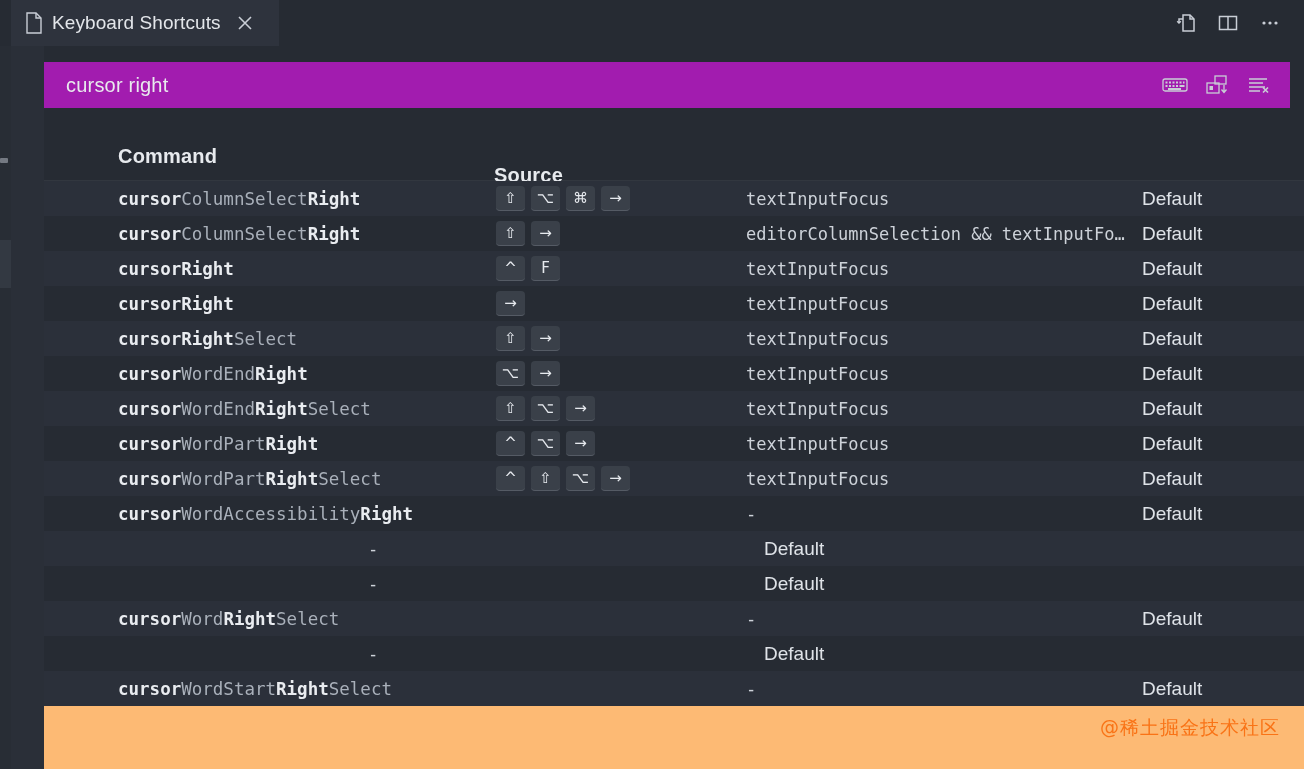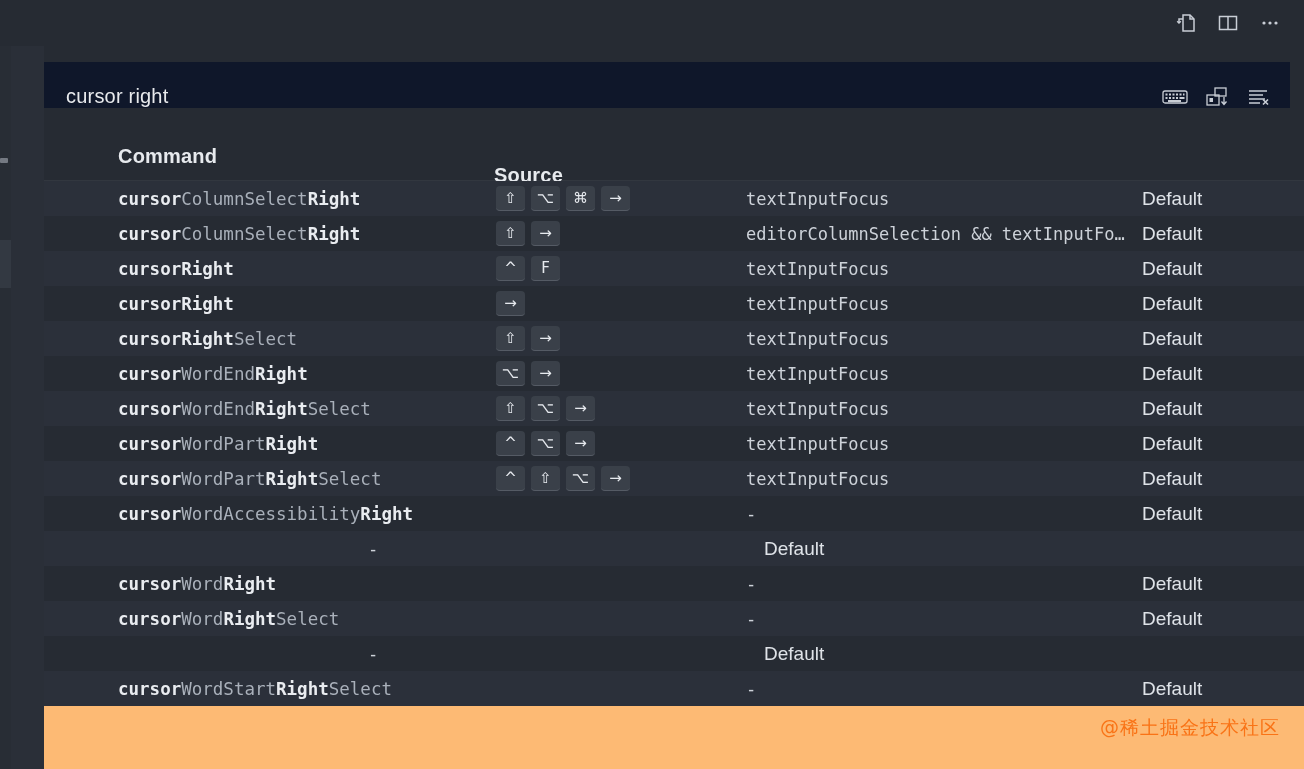--- a/index.html
+++ b/index.html
@@ -53,22 +53,22 @@
   .tabbar-fill { flex: 1 1 auto; height: 46px; background: #262b33; }
   .tabbar-actions {
     display: flex; align-items: center; gap: 18px;
     padding: 0 22px 0 0; height: 46px;
   }
   .act-ico { width: 24px; height: 24px; display: flex; align-items: center; justify-content: center; }
 
   
   .search-wrap {
     position: absolute; left: 44px; top: 62px; width: 1246px; height: 46px;
-    background: #0f172a;
-    display: flex; align-items: flex-end;
+    background: #a21caf;
+    display: flex; align-items: center;
   }
   .search-value {
     flex: 1 1 auto; padding-left: 22px;
     color: #e8eaed; font-size: 20px; letter-spacing: .2px;
     white-space: nowrap; overflow: hidden;
   }
   .search-actions { display: flex; align-items: center; gap: 16px; padding-right: 18px; }
   .s-ico { width: 26px; height: 22px; display: flex; align-items: center; justify-content: center; }
 
   
@@ -146,20 +146,34 @@
 <div id="app">
 
   <div class="activity-bar">
     <div class="activity-dot"></div>
     <div class="activity-active"></div>
   </div>
   <div class="side-strip"></div>
 
   <div class="tabbar">
     <div style="width:11px;flex:none;background:#262b33;"></div>
+    <div class="tab">
+      <span class="tab-file-icon">
+        <svg width="18" height="22" viewBox="0 0 18 22">
+            <path d="M2 1h9l5 5v15H2z" fill="none" stroke="#c9ced6" stroke-width="1.4"></path>
+            <path d="M11 1v5h5" fill="none" stroke="#c9ced6" stroke-width="1.4"></path>
+          </svg>
+      </span>
+      <span class="tab-label">Keyboard Shortcuts</span>
+      <span class="tab-close">
+        <svg width="16" height="16" viewBox="0 0 16 16">
+            <path d="M2 2 14 14M14 2 2 14" stroke="#c9ced6" stroke-width="1.6" fill="none"></path>
+          </svg>
+      </span>
+    </div>
     <div class="tabbar-fill"></div>
     <div class="tabbar-actions">
       <span class="act-ico">
         <svg width="24" height="24" viewBox="0 0 24 24">
           <path d="M9 4h7l4 4v12H9z" fill="none" stroke="#c9ced6" stroke-width="1.5"></path>
           <path d="M16 4v4h4" fill="none" stroke="#c9ced6" stroke-width="1.5"></path>
           <path d="M9 8H5v3" fill="none" stroke="#c9ced6" stroke-width="1.5"></path>
           <path d="M3.2 10.2 5 12l1.8-1.8" fill="none" stroke="#c9ced6" stroke-width="1.5"></path>
         </svg>
       </span>
@@ -337,21 +351,20 @@
           <div class="cell-source">Default</div>
         </div>
         <div class="row odd">
           <div class="col-gutter"></div>
           <div class="cell-keys"></div>
           <div class="cell-when">-</div>
           <div class="cell-source">Default</div>
         </div>
         <div class="row even">
           <div class="col-gutter"></div>
-          <div class="cell-command"><b>cursor</b><span>Word</span><b>Right</b></div>
           <div class="cell-keys"></div>
           <div class="cell-when">-</div>
           <div class="cell-source">Default</div>
         </div>
         <div class="row odd">
           <div class="col-gutter"></div>
           <div class="cell-command"><b>cursor</b><span>Word</span><b>Right</b><span>Select</span></div>
           <div class="cell-keys"></div>
           <div class="cell-when">-</div>
           <div class="cell-source">Default</div>

